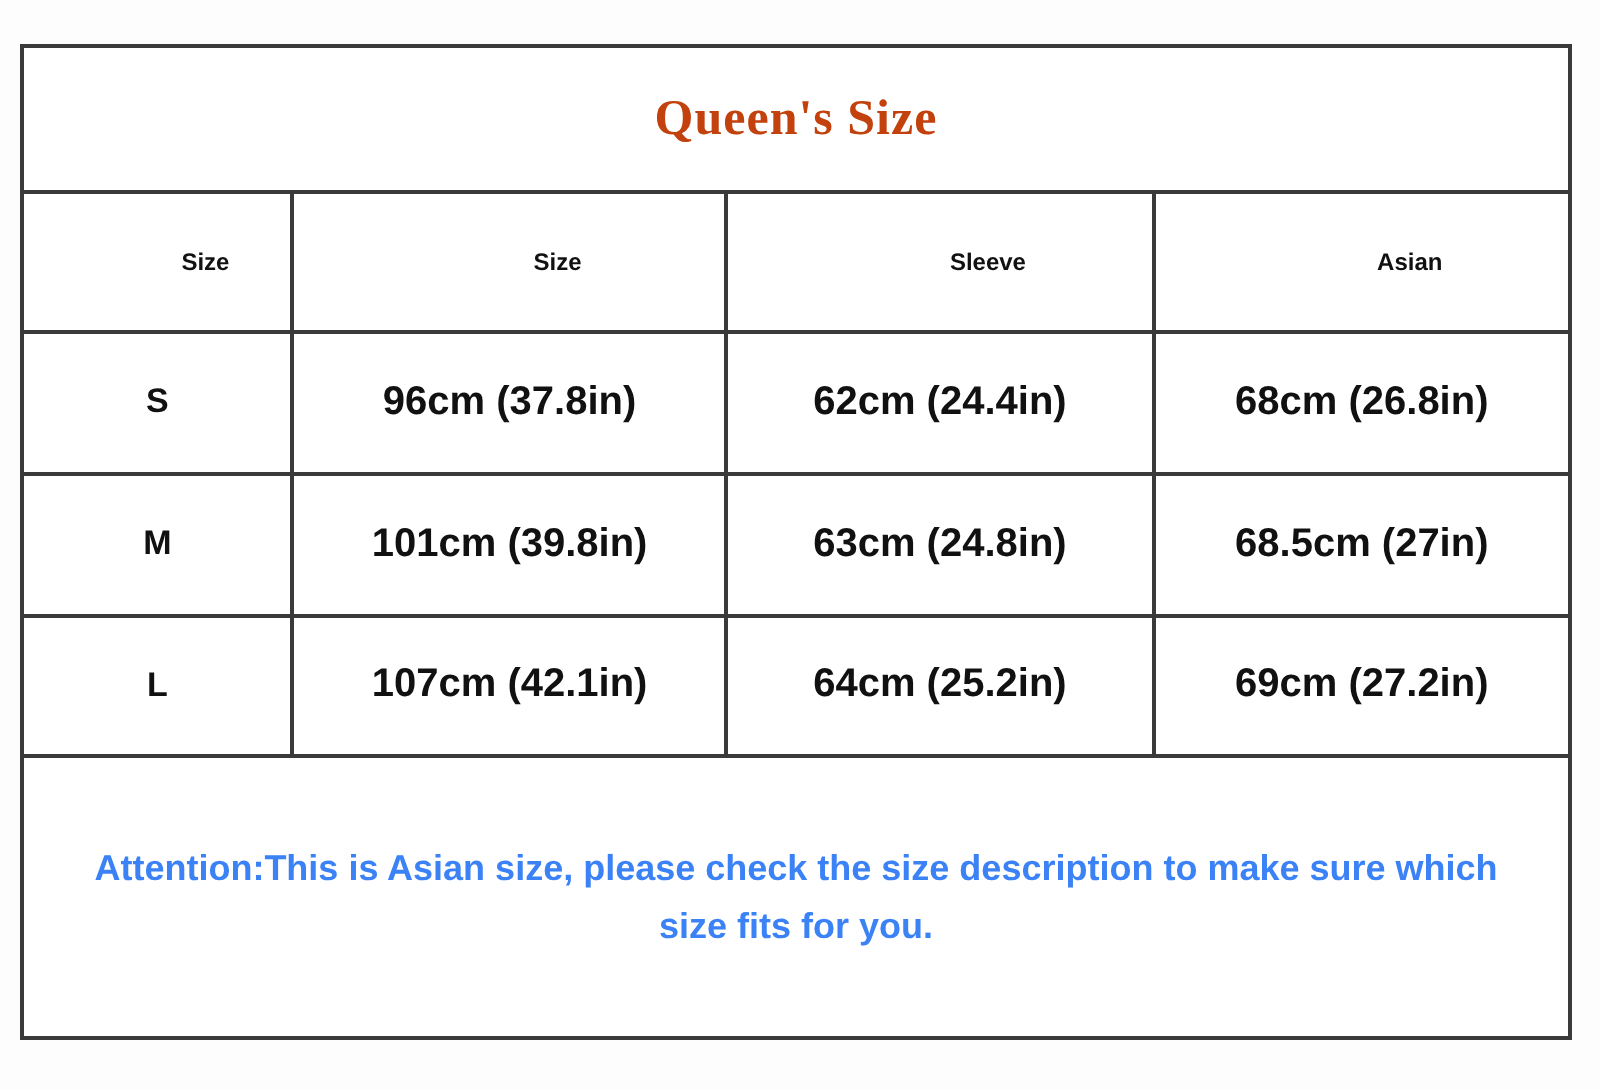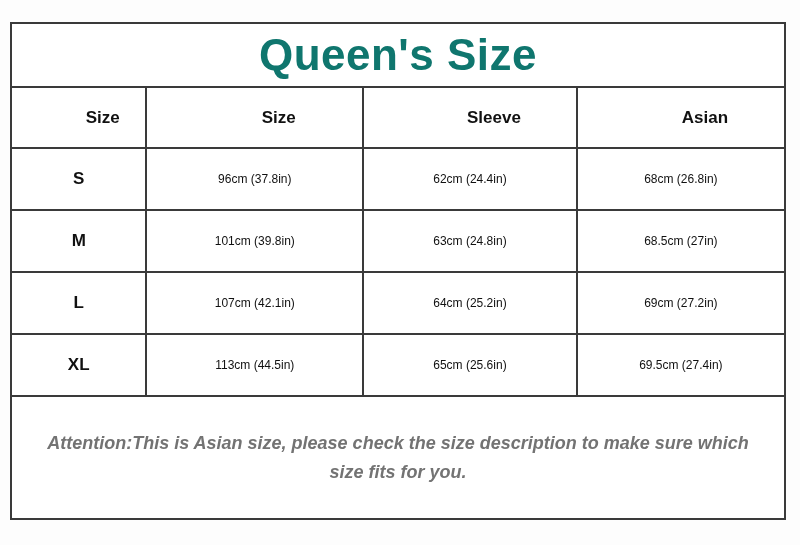--- a/index.html
+++ b/index.html
@@ -32,51 +32,51 @@
     vertical-align: middle;
     padding: 0;
   }
   col.c-size   { width: 17.5%; }
   col.c-bust   { width: 28.0%; }
   col.c-length { width: 27.6%; }
   col.c-sleeve { width: 26.9%; }
 
   tr.title-row td {
     height: 62px;
-    font-size: 44px;
+    font-size: 25px;
     font-weight: bold;
     letter-spacing: 0.5px;
-    color: #0f766e;
+    color: #c2410c;
+    font-family: Liberation Serif, serif;
   }
   tr.header-row th {
     height: 59px;
-    font-size: 17px;
+    font-size: 12px;
     font-weight: bold;
     padding-left: 48px;
   }
   tr.data-row td {
     height: 60px;
-    font-size: 12px;
-    font-weight: normal;
+    font-size: 20px;
+    font-weight: bold;
   }
   tr.data-row td.size-cell {
     font-size: 17px;
     font-weight: bold;
   }
   tr.attention-row td {
     height: 121px;
   }
   .attention {
-    color: #737373;
+    color: #3b82f6;
     font-size: 18px;
     font-weight: bold;
     line-height: 1.6;
     padding: 0 28px;
     text-align: center;
-    font-style: italic;
   }
 </style>
 </head>
 <body>
 
 <div class="sheet">
   <table class="size-chart">
     <colgroup>
       <col class="c-size">
         <col class="c-bust">
@@ -110,26 +110,20 @@
       <td>68.5cm (27in)</td>
     </tr>
 
     <tr class="data-row">
       <td class="size-cell">L</td>
       <td>107cm (42.1in)</td>
       <td>64cm (25.2in)</td>
       <td>69cm (27.2in)</td>
     </tr>
 
-    <tr class="data-row">
-      <td class="size-cell">XL</td>
-      <td>113cm (44.5in)</td>
-      <td>65cm (25.6in)</td>
-      <td>69.5cm (27.4in)</td>
-    </tr>
 
     <tr class="attention-row">
       <td colspan="4">
         <div class="attention">Attention:This is Asian size, please check the size description to make sure which size fits for you.</div>
       </td>
     </tr>
   </tbody>
     </table>
 </div>
 

